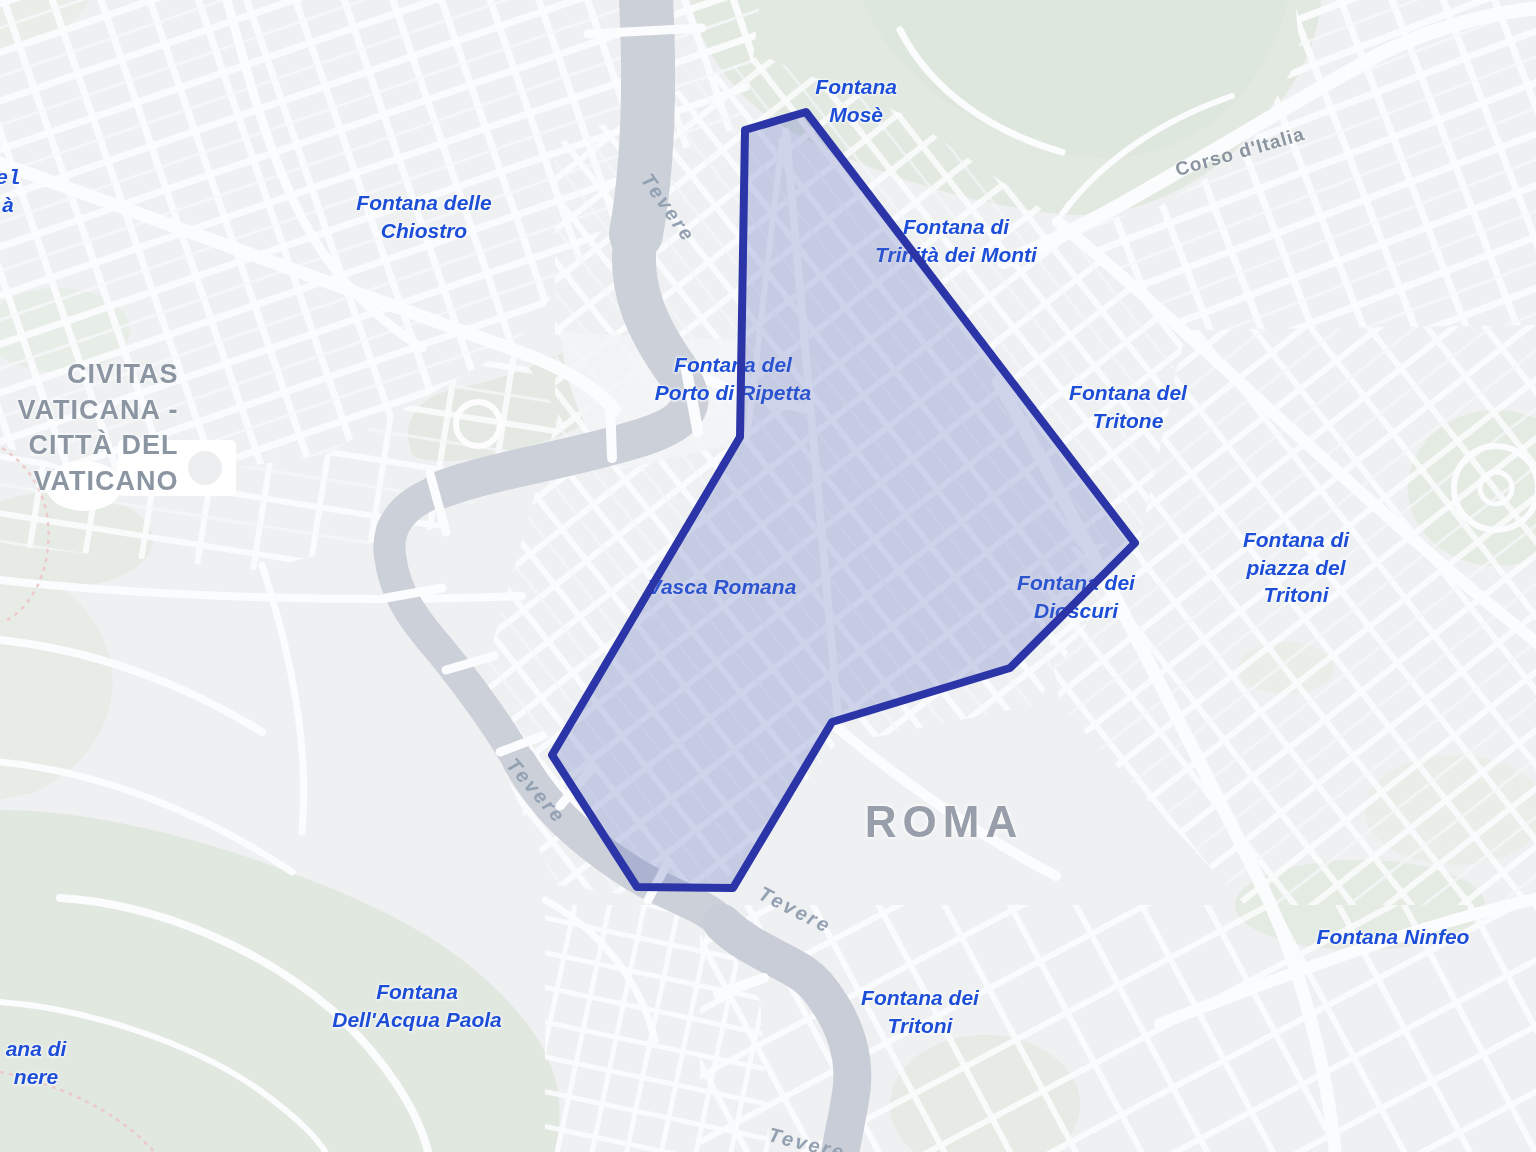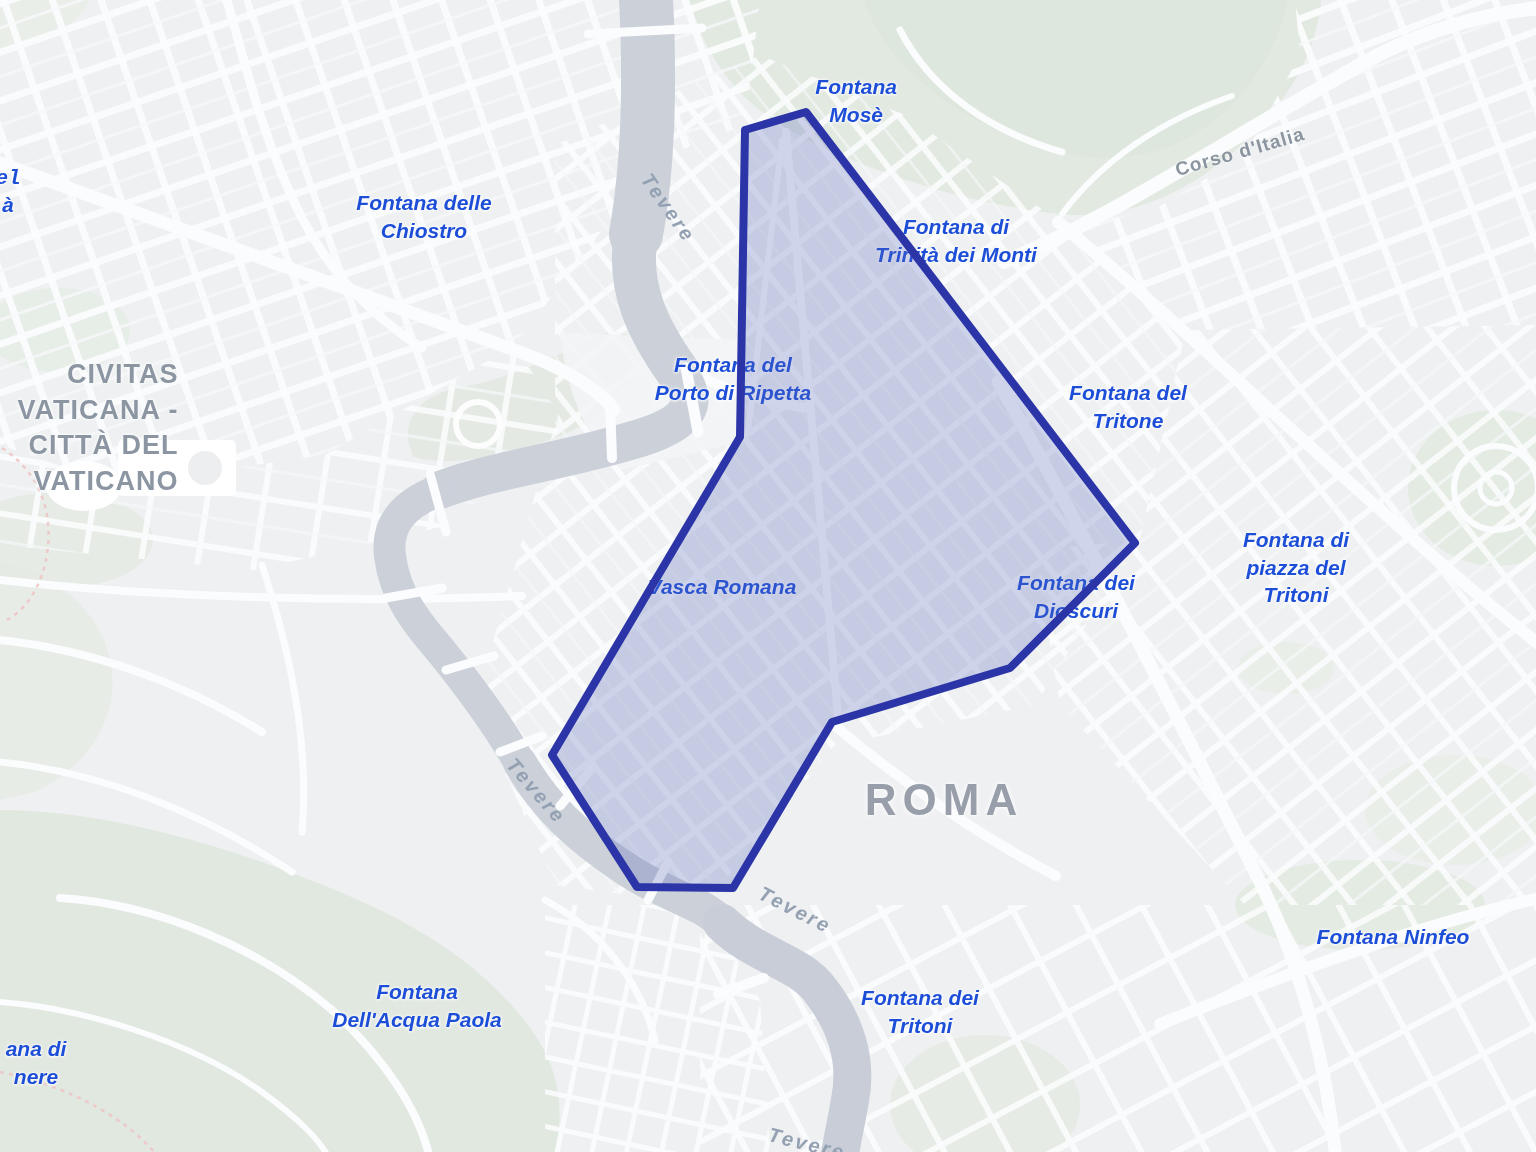--- a/index.html
+++ b/index.html
@@ -198,21 +198,21 @@
         <span>Fontana Ninfeo</span>
       </div>
       <div class="lbl poi" style="left: 417px; top: 1006px; transform: translate(-50%, -50%) rotate(0deg);">
         <span>Fontana</span>
         <span>Dell'Acqua Paola</span>
       </div>
       <div class="lbl poi" style="left: 920px; top: 1012px; transform: translate(-50%, -50%) rotate(0deg);">
         <span>Fontana dei</span>
         <span>Tritoni</span>
       </div>
-      <div class="lbl city-lg" style="left: 944px; top: 800px; transform: translate(-50%, -50%) rotate(0deg);">
+      <div class="lbl city-lg" style="left: 944px; top: 822px; transform: translate(-50%, -50%) rotate(0deg);">
         <span>ROMA</span>
       </div>
       <div class="lbl road" style="left: 1240px; top: 152px; transform: translate(-50%, -50%) rotate(-16deg);">
         <span>Corso d'Italia</span>
       </div>
       <div class="lbl river" style="left: 668px; top: 208px; transform: translate(-50%, -50%) rotate(55deg);">
         <span>Tevere</span>
       </div>
       <div class="lbl river" style="left: 536px; top: 791px; transform: translate(-50%, -50%) rotate(49deg);">
         <span>Tevere</span>

